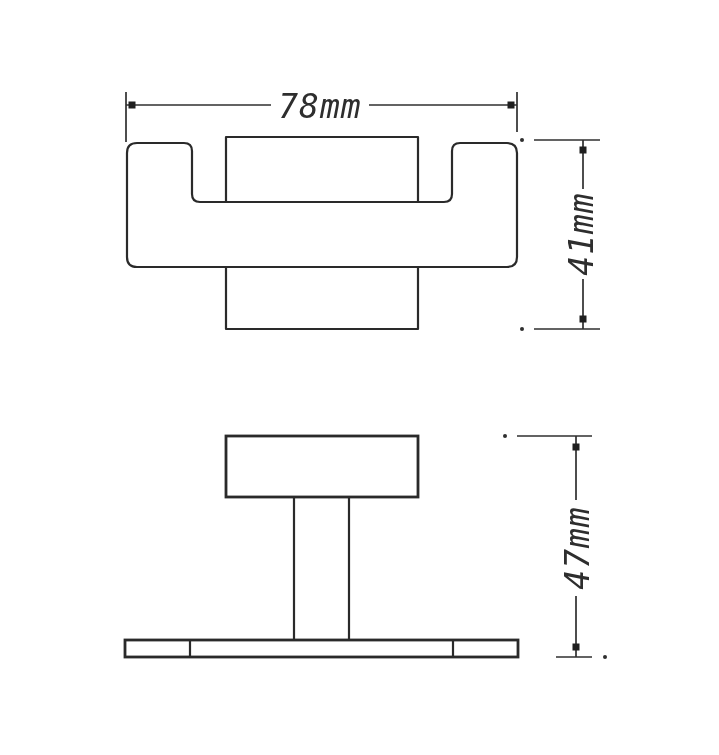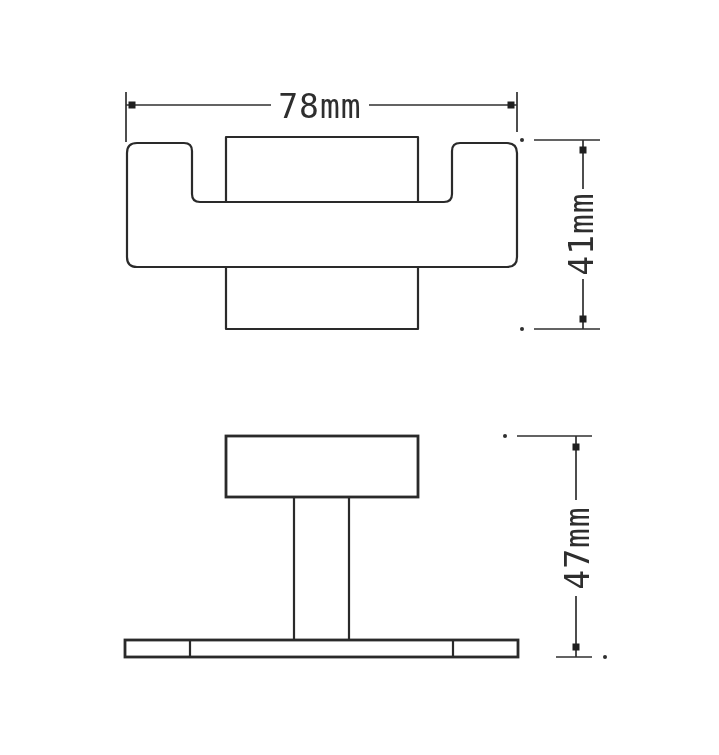--- a/index.html
+++ b/index.html
@@ -7,20 +7,21 @@
     padding: 0;
     background: #ffffff;
   }
   .page {
     position: relative;
     width: 719px;
     height: 755px;
     background: #ffffff;
     overflow: hidden;
     font-family: "DejaVu Sans Mono", monospace;
+    font-style: italic;
   }
   svg { display: block; }
   .outline {
     fill: none;
     stroke: #2a2a2a;
     stroke-width: 2.2;
     stroke-linejoin: round;
   }
   .outline-heavy {
     fill: none;

